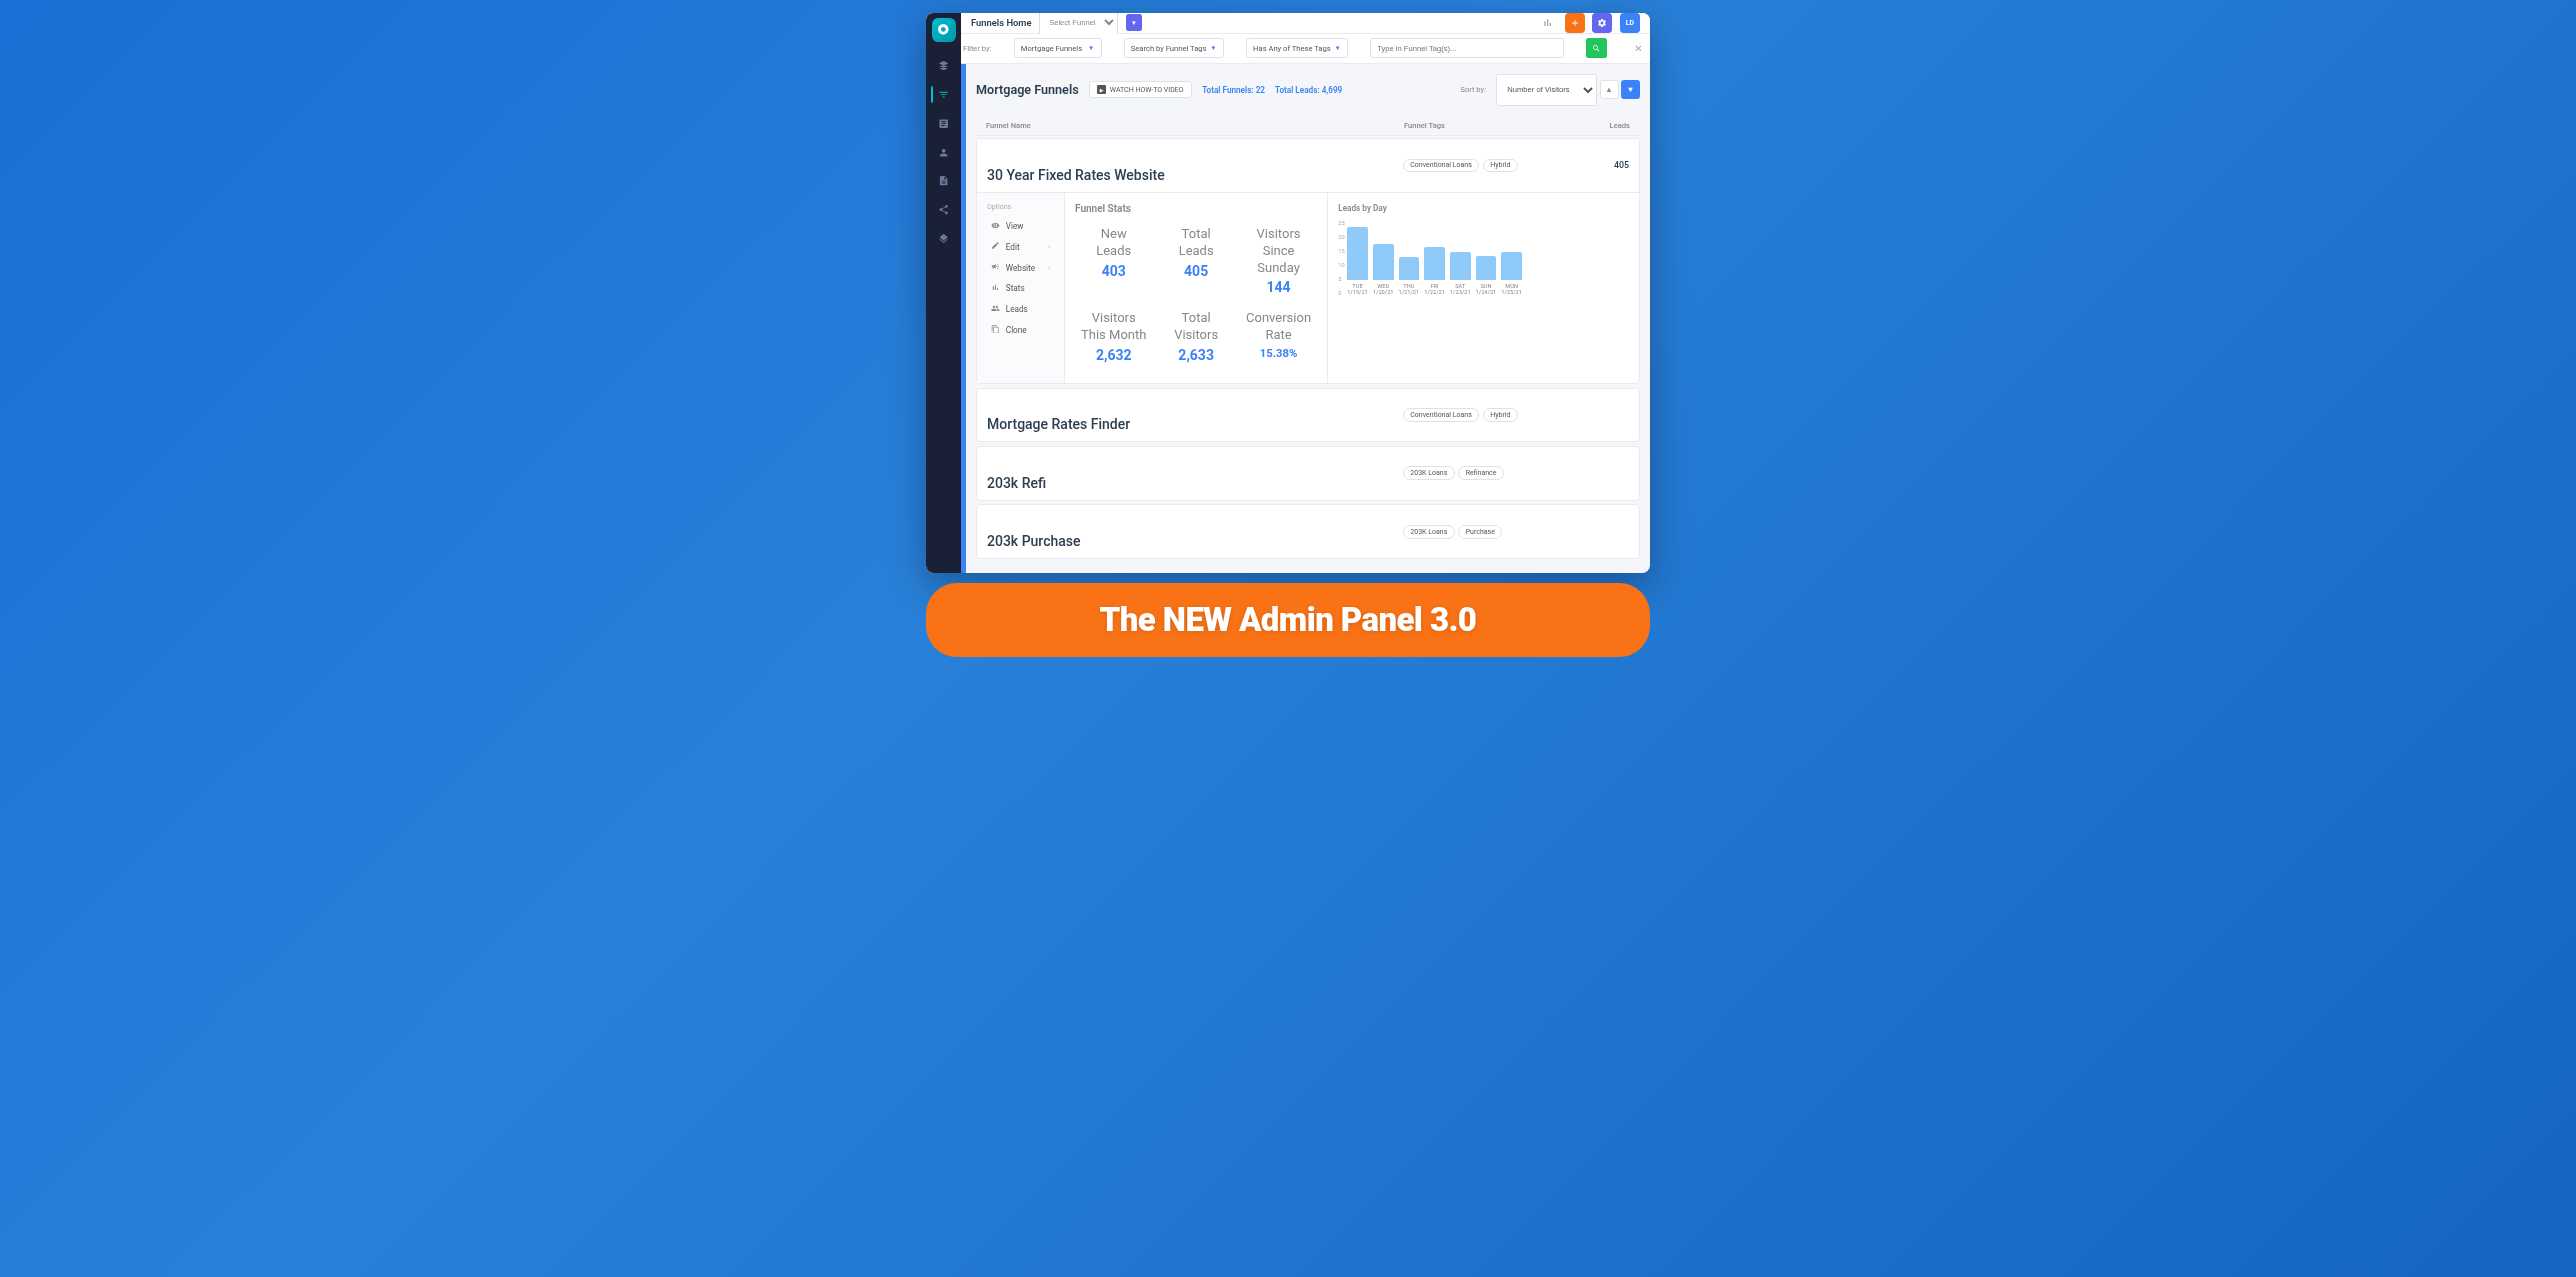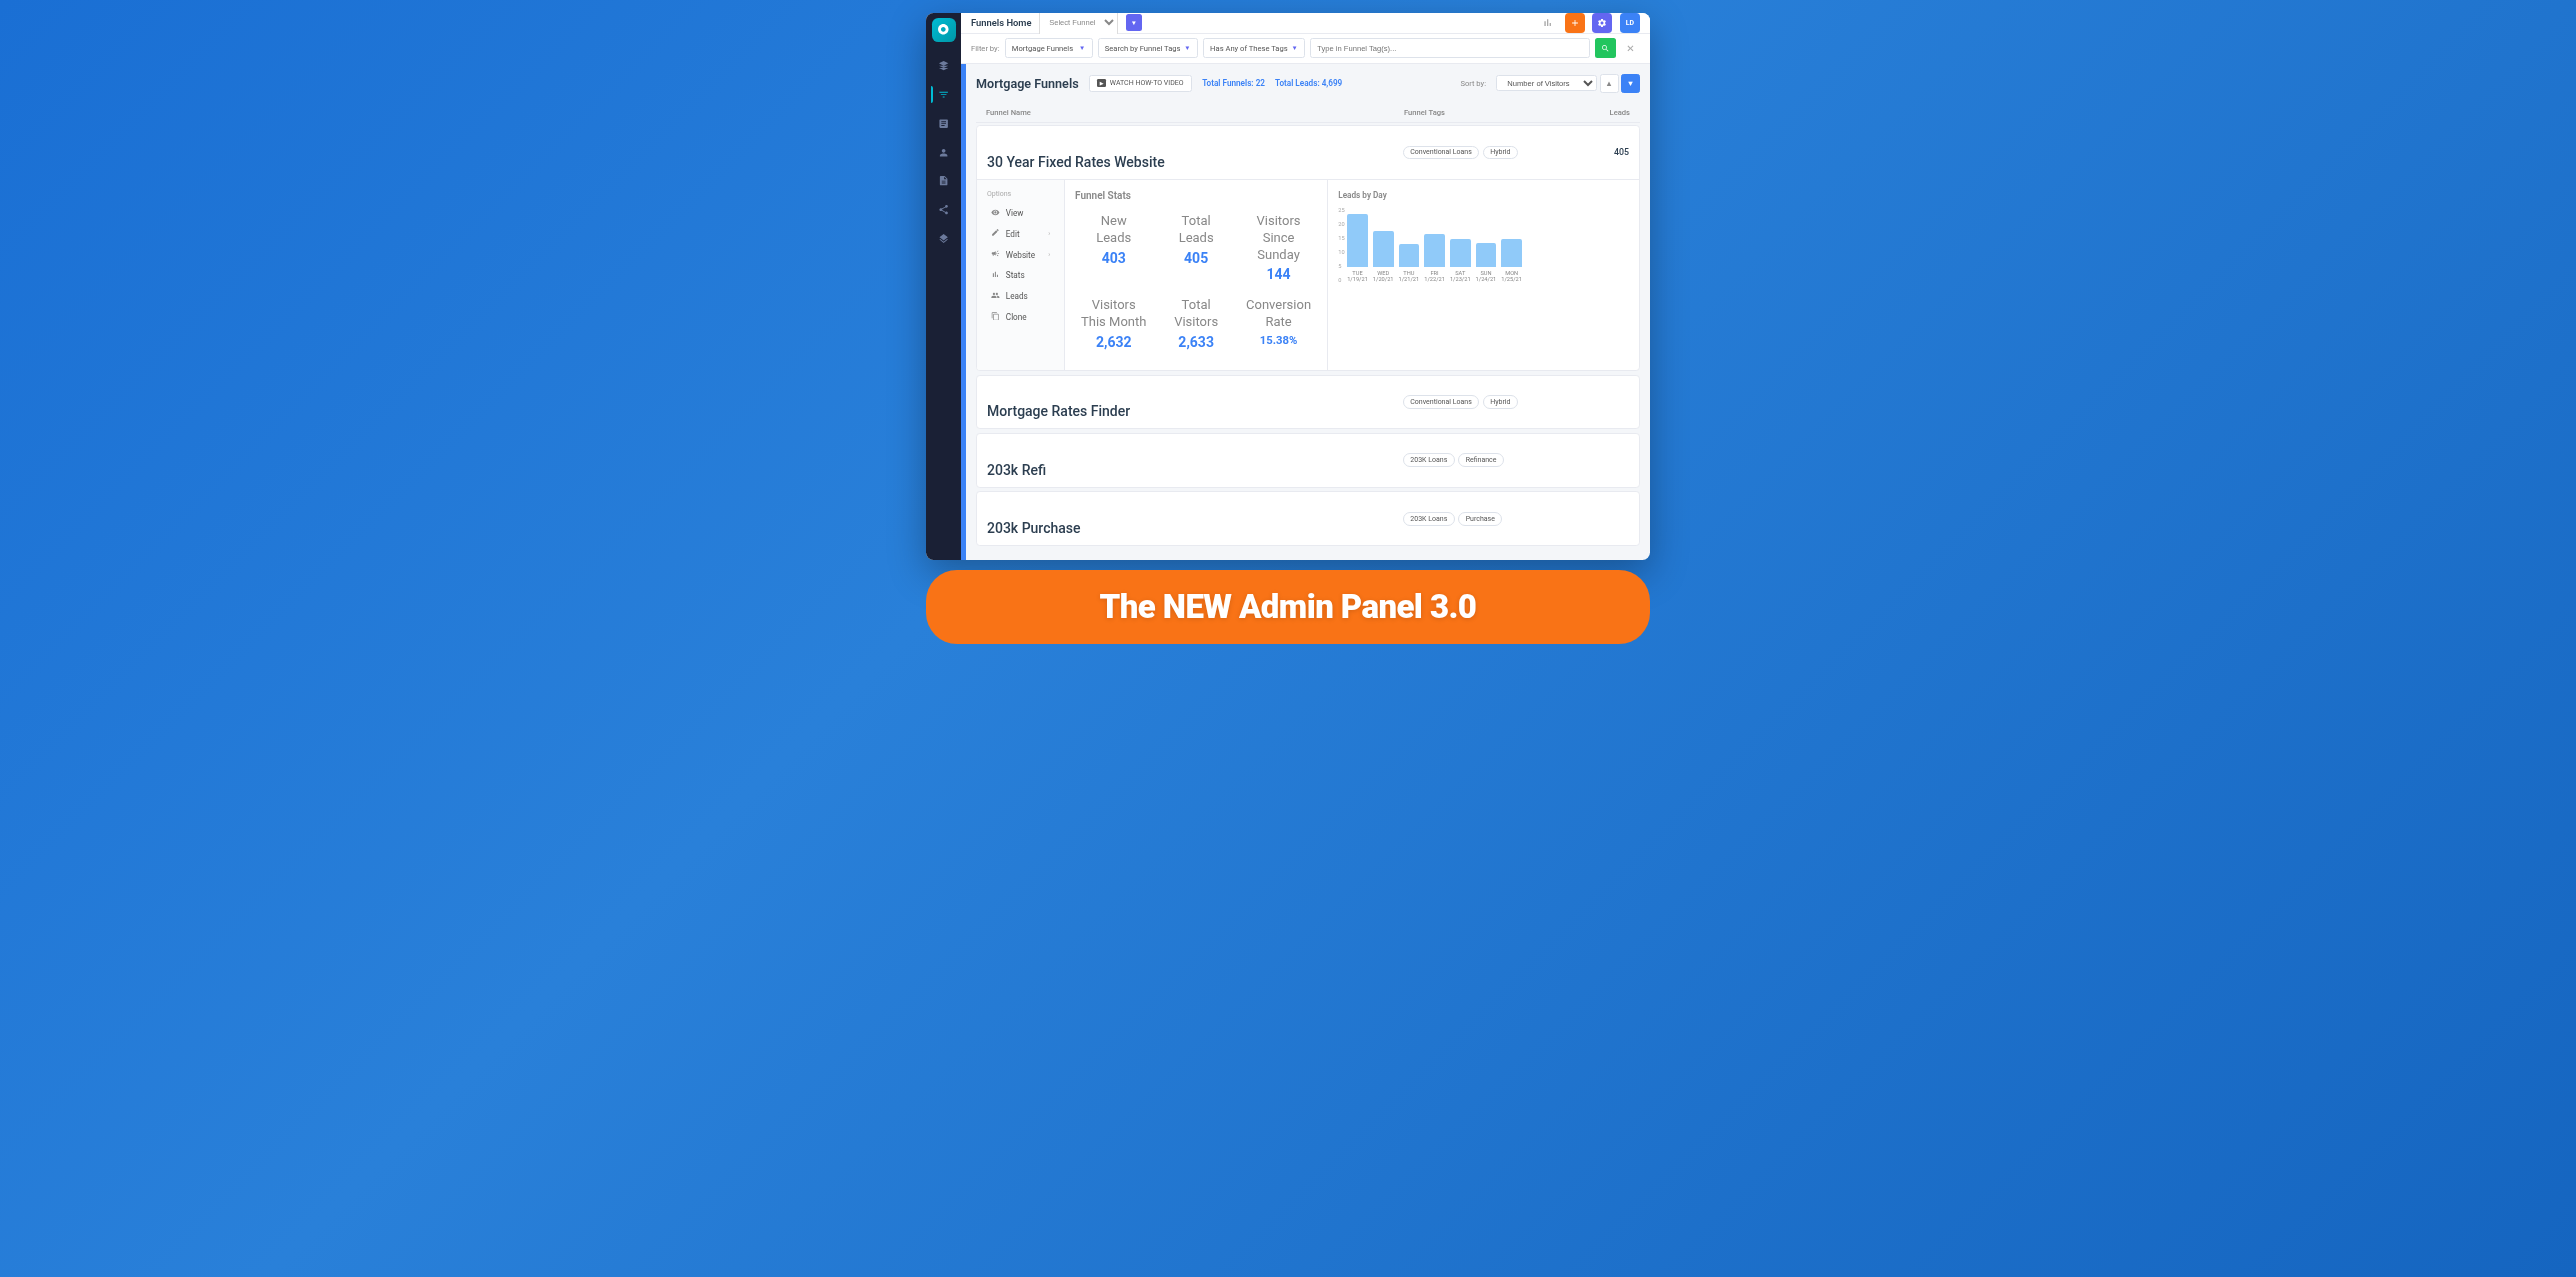--- a/index.html
+++ b/index.html
@@ -171,23 +171,23 @@
       font-weight: bold;
       cursor: pointer;
     }
 
     
     .filterbar {
       background: white;
       height: 30px;
       display: flex;
       align-items: center;
-      padding: 0 10px;
+      padding: 0 2px;
       border-bottom: 0.6px solid #e8eaf0;
-      gap: 5px;
+      gap: 22px;
     }
     .filter-label {
       font-size: 7.6px;
       color: #888;
       white-space: nowrap;
     }
     .filter-select {
       height: 20px;
       border: 0.6px solid #dde2ea;
       border-radius: 2.5px;
@@ -295,21 +295,21 @@
     }
     .stats-text span { color: #3b82f6; font-weight: 600; }
     .page-header-spacer { flex: 1; }
     .sort-label { font-size: 7.6px; color: #888; }
     .sort-select-container {
       display: flex;
       align-items: center;
       gap: 2.5px;
     }
     .sort-select {
-      height: 16px;
+      height: 32px;
       border: 0.6px solid #dde2ea;
       border-radius: 2.5px;
       padding: 0 6.3px;
       font-size: 7.6px;
       color: #555;
       background: white;
       cursor: pointer;
       min-width: 101px;
     }
     .sort-btn {

